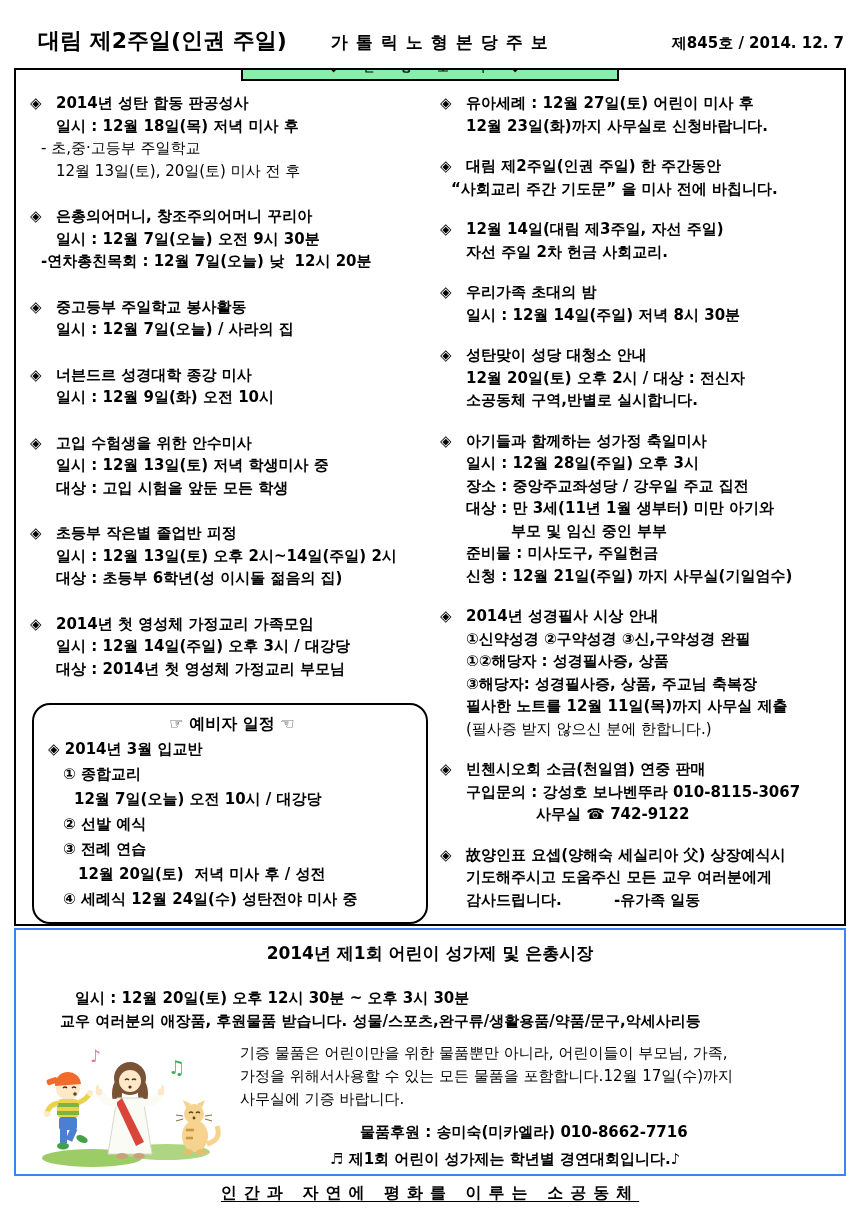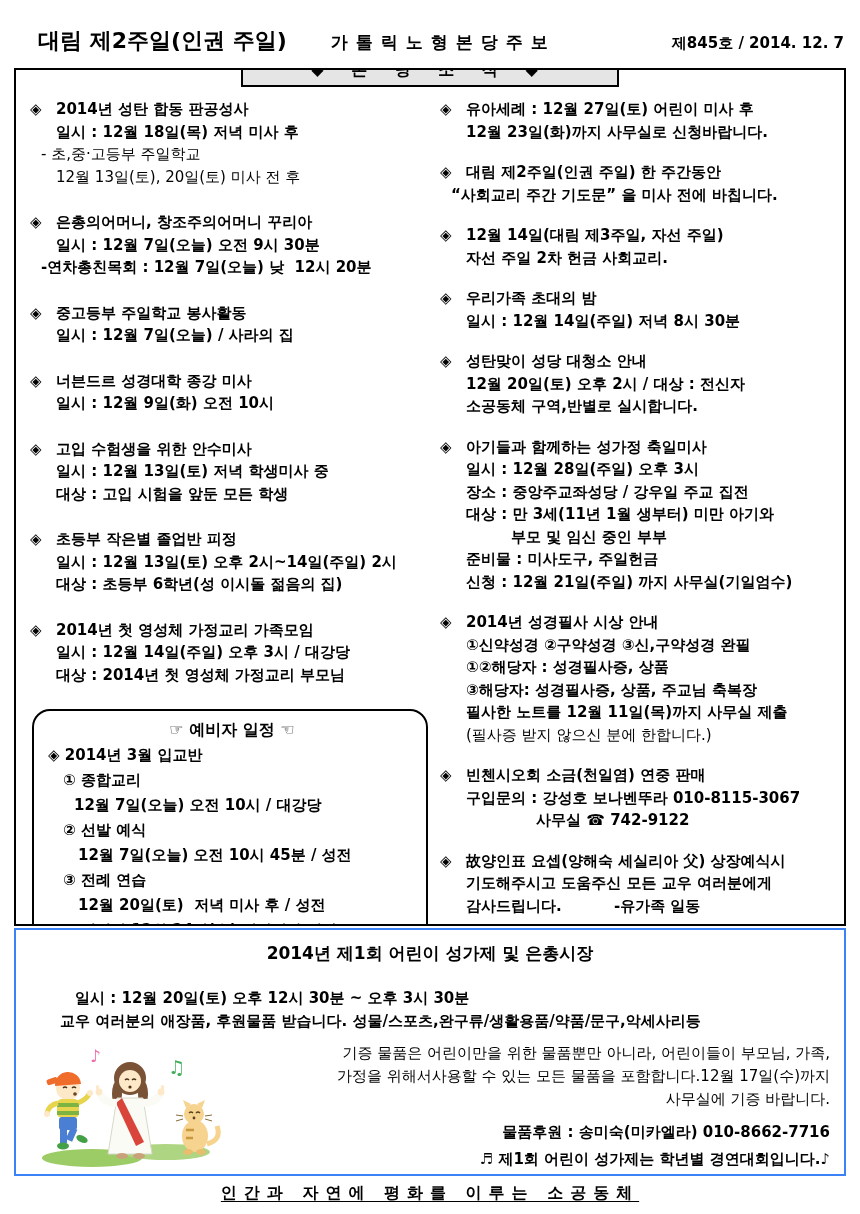--- a/index.html
+++ b/index.html
@@ -13,22 +13,22 @@
   .mh-left{font-weight:bold;font-size:22px;white-space:pre;}
   .mh-center{font-weight:bold;font-size:17px;letter-spacing:8px;margin-left:44px;white-space:pre;}
   .mh-right{font-weight:bold;font-size:15px;margin-left:auto;white-space:pre;}
 
   
   .main-box{
     margin:12px 14px 0;border:2px solid #000;height:858px;box-sizing:border-box;
     padding:0 14px;position:relative;overflow:hidden;
   }
   .news-title{
-    width:378px;margin:-15px auto 0;background:#e5e5e5;border:2px solid #000;
-    text-align:center;font-weight:bold;font-size:16px;letter-spacing:11px;
+    width:378px;margin:-15px auto 0;background:#86efac;border:2px solid #000;
+    text-align:center;font-weight:bold;font-size:11px;letter-spacing:11px;
     padding:3px 0 4px;box-sizing:border-box;white-space:pre;
   }
   .columns{display:flex;margin-top:11px;}
   .col{font-size:15px;font-weight:bold;line-height:22.5px;overflow:hidden;}
   .col.left{width:406px;flex:none;}
   .col.right{flex:1;margin-left:4px;}
   .item{display:flex;margin-bottom:23px;}
   .col.right .item{margin-bottom:18px;}
   .bullet{width:26px;flex:none;}
   .ibody{flex:1;min-width:0;}
@@ -45,21 +45,21 @@
 
   
   .bottom-box{
     margin:2px 14px 0;border:2px solid #3b82f6;height:248px;box-sizing:border-box;
     padding:12px 14px;overflow:hidden;
   }
   .b-title{text-align:center;font-weight:bold;font-size:17px;white-space:pre;}
   .b-lines{margin:22px 0 0 30px;font-weight:bold;font-size:15px;line-height:23px;}
   .b-row{display:flex;margin-top:7px;}
   .illus{width:196px;height:132px;flex:none;}
-  .b-right{flex:1;margin-left:14px;min-width:0;text-align:right;}
+  .b-right{flex:1;margin-left:14px;min-width:0;}
   .b-para{font-size:15px;line-height:23px;font-weight:normal;padding-top:2px;}
   .b-para div{white-space:pre;}
   .b-support{font-weight:bold;font-size:15px;margin:12px 0 0 120px;white-space:pre;}
   .b-music{font-weight:bold;font-size:15px;margin:8px 0 0 90px;white-space:pre;}
 
   
   .footer{
     text-align:center;font-weight:bold;font-size:16px;letter-spacing:7px;
     text-decoration:underline;text-underline-offset:3px;margin-top:7px;white-space:pre;
   }
@@ -133,21 +133,20 @@
               <div class="line">일시 : 12월 14일(주일) 오후 3시 / 대강당</div>
               <div class="line">대상 : 2014년 첫 영성체 가정교리 부모님</div>
             </div>
           </div>
           <div class="precat">
             <div class="precat-title">☞ 예비자 일정 ☜</div>
             <div class="pline">◈ 2014년 3월 입교반</div>
             <div class="pline" style="margin-left: 15px;">① 종합교리</div>
             <div class="pline" style="margin-left: 26px;">12월 7일(오늘) 오전 10시 / 대강당</div>
             <div class="pline" style="margin-left: 15px;">② 선발 예식</div>
-            <div class="pline" style="margin-left: 30px;">12월 7일(오늘) 오전 10시 45분 / 성전</div>
             <div class="pline" style="margin-left: 15px;">③ 전례 연습</div>
             <div class="pline" style="margin-left: 30px;">12월 20일(토)  저녁 미사 후 / 성전</div>
             <div class="pline" style="margin-left: 15px;">④ 세례식 12월 24일(수) 성탄전야 미사 중</div>
           </div>
         </div>
       <div class="col right" id="right-col">
           <div class="item">
             <span class="bullet">◈</span>
             <div class="ibody">
               <div class="title">유아세례 : 12월 27일(토) 어린이 미사 후</div>

